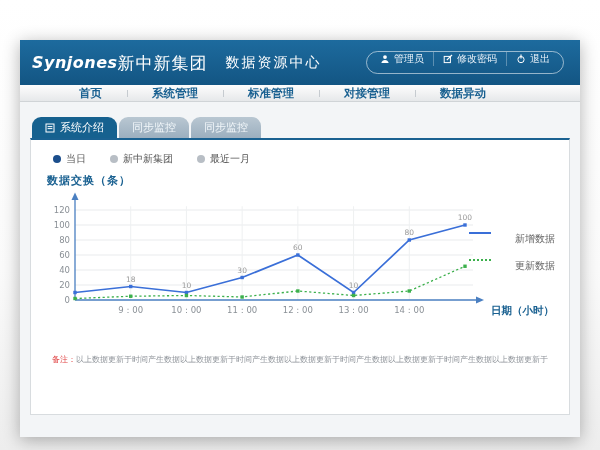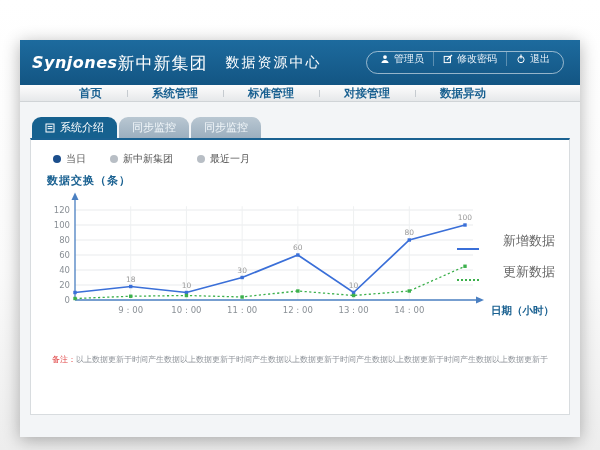--- a/index.html
+++ b/index.html
@@ -42,21 +42,21 @@
   
   .filters{display:flex;align-items:center;gap:24px;
     padding:4px 8px 2px}
   .radio{display:flex;align-items:center;gap:5px;font-size:10px;color:#555;cursor:pointer}
   .radio-dot{width:8px;height:8px;border-radius:50%}
   
   .ylabel{color:#1a6191;font-size:11px;font-weight:bold;margin:5px 0 0 2px;letter-spacing:1px}
   .chart-wrap{position:relative;margin-top:2px}
   .chart-svg{display:block;width:100%;height:140px}
   .legend{position:absolute;right:0;top:42px;display:flex;flex-direction:column;gap:13px}
-  .legend-item{display:flex;align-items:flex-end;gap:24px;font-size:13px;color:#666;cursor:pointer}
+  .legend-item{display:flex;align-items:flex-start;gap:24px;font-size:10px;color:#666;cursor:pointer}
   .legend-swatch{width:22px;height:0;border-top-width:2px}
   
   .footnote{text-align:center;font-size:8px;color:#8d9298;margin-top:24px;white-space:nowrap}
   .footnote .mark{color:#e04343}
 </style>
 </head>
 <body>
 
 <div class="stage">
   <div class="window">

